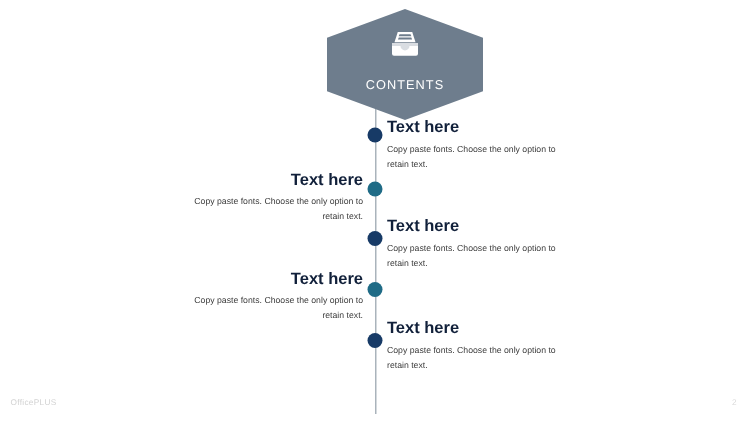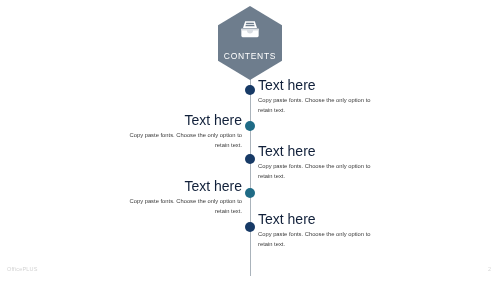--- a/index.html
+++ b/index.html
@@ -31,20 +31,21 @@
     background: #aab3bb;
   }
 
   
   .hex-wrap {
     position: absolute;
     left: 218px;
     top: 6px;
     width: 64px;
     height: 74px;
+    padding-left: 40px;
   }
   .hex {
     position: absolute;
     inset: 0;
     background: #6e7d8d;
     clip-path: polygon(50% 0%, 100% 26%, 100% 74%, 50% 100%, 0% 74%, 0% 26%);
     border-radius: 7px;
   }
   .hex-icon {
     position: absolute;
@@ -65,22 +66,22 @@
     font-size: 8.5px;
     letter-spacing: 0.7px;
     font-family: "Liberation Sans", sans-serif;
   }
 
   
   .item {
     position: absolute;
   }
   .item .title {
-    font-size: 14px;
-    font-weight: normal;
+    font-size: 11px;
+    font-weight: bold;
     color: #11203a;
     line-height: 12px;
     margin: 0 0 5px 0;
     font-family: "Liberation Sans", sans-serif;
   }
   .item .body {
     font-size: 5.8px;
     color: #3a3a3a;
     line-height: 9.5px;
     margin: 0;

